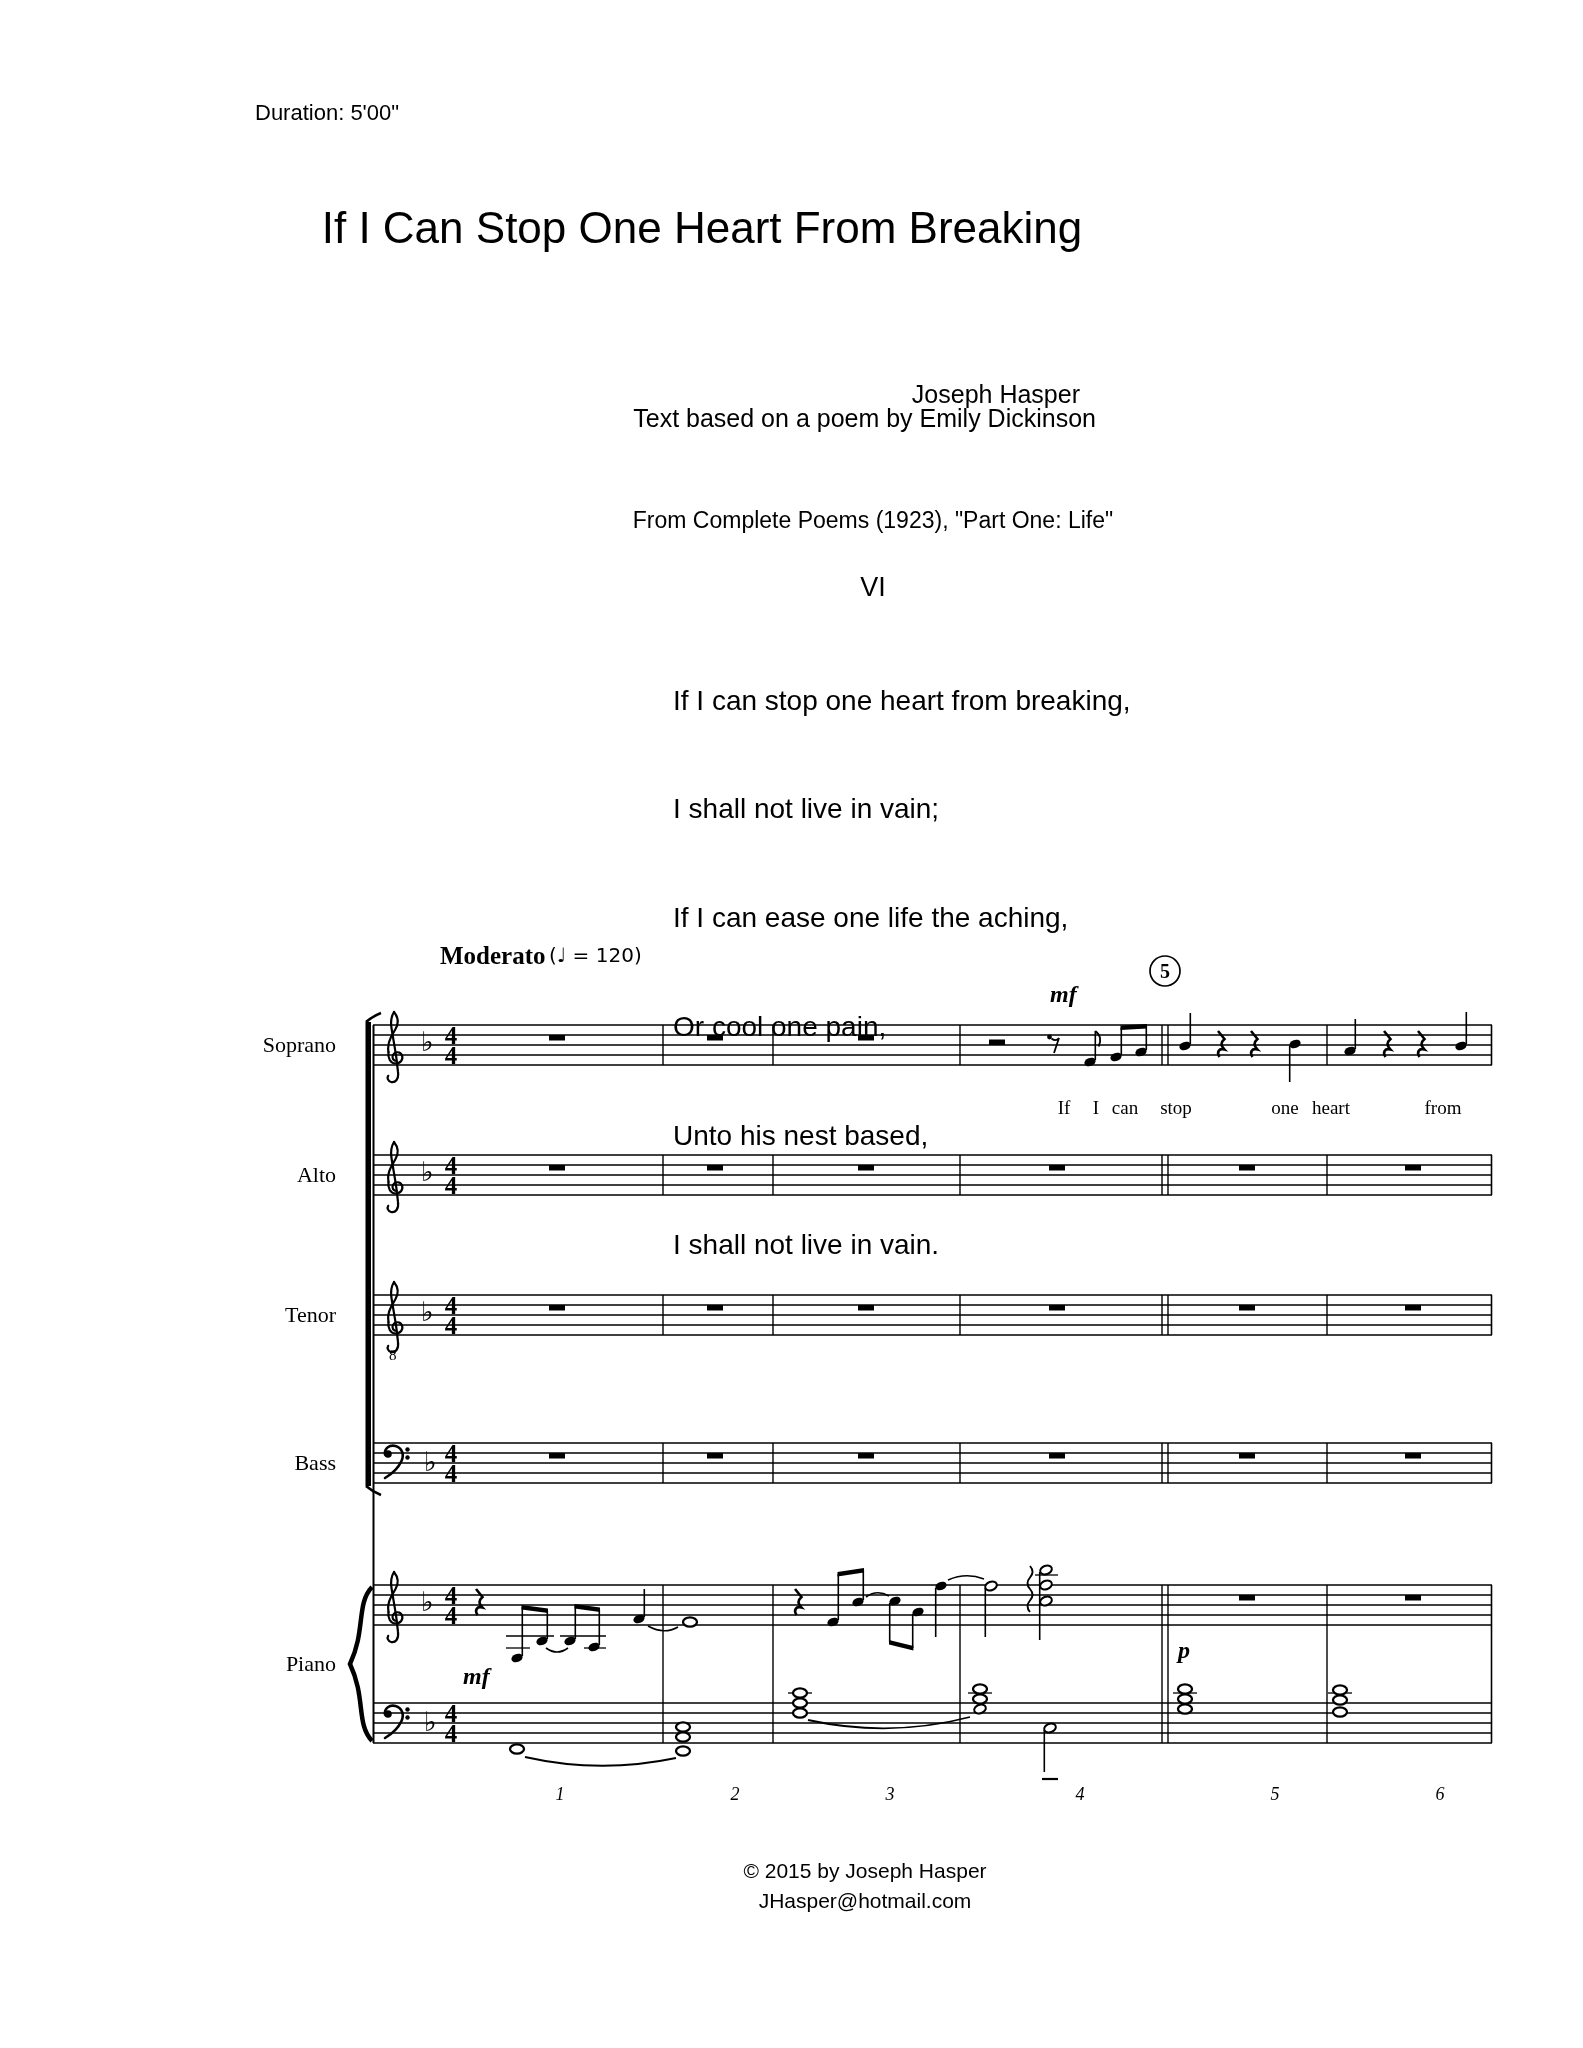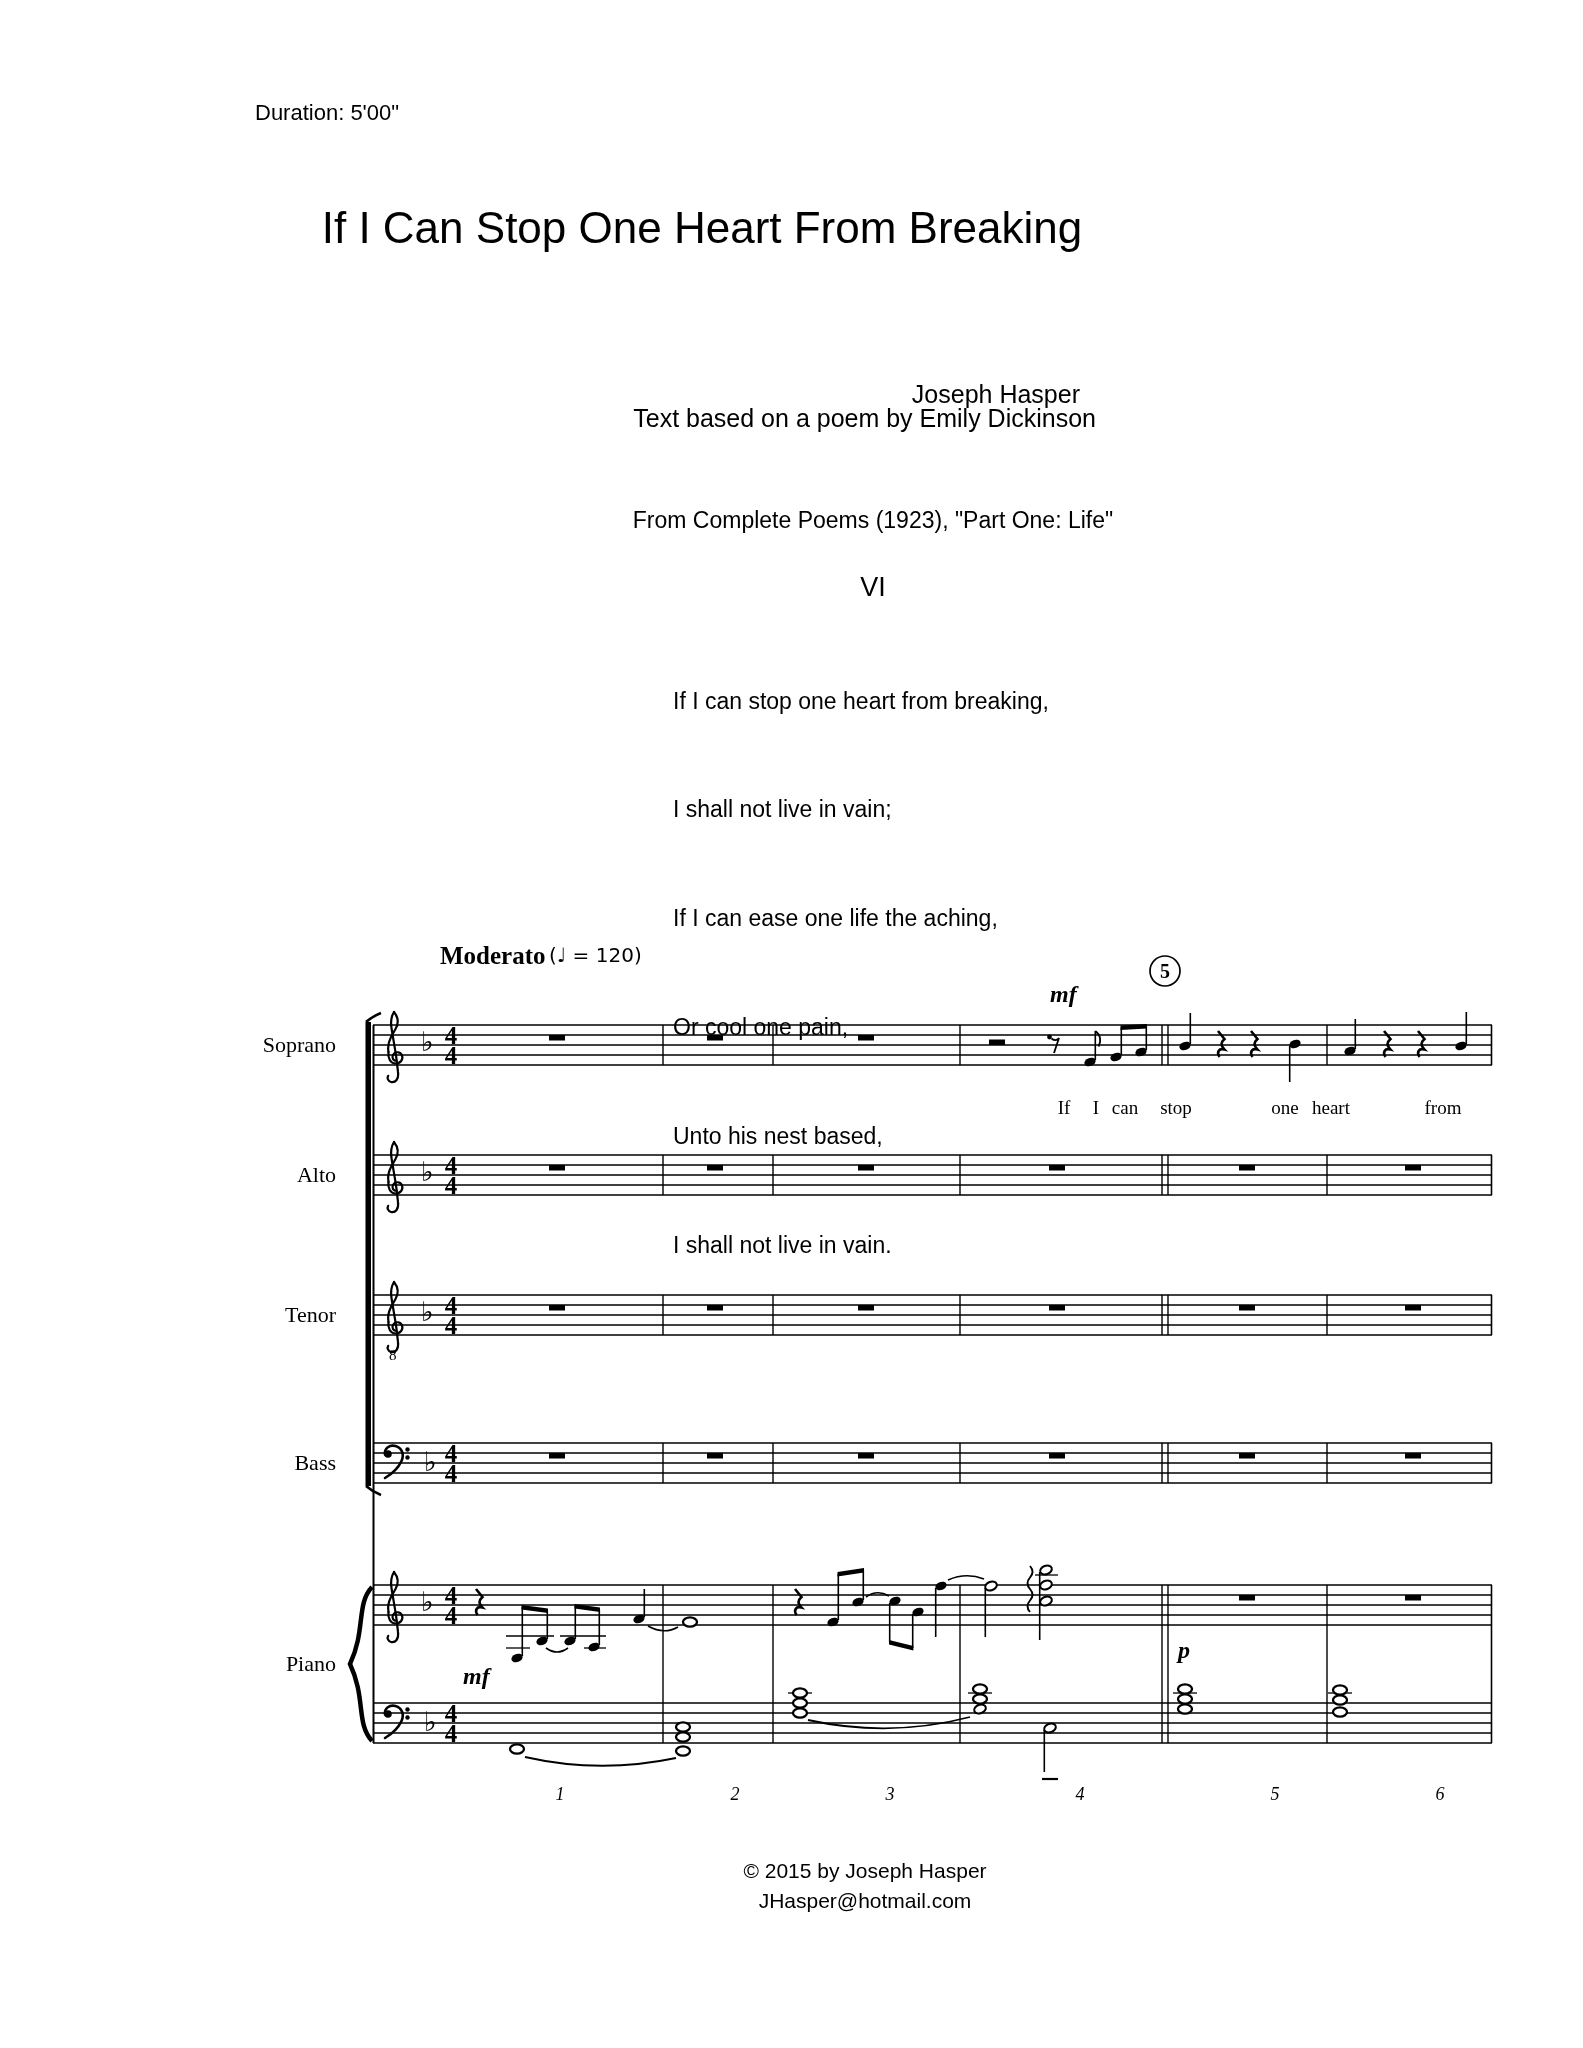--- a/index.html
+++ b/index.html
@@ -11,21 +11,21 @@
   .abs{position:absolute;}
   .duration{left:255px;top:100px;font-size:22px;}
   .title-wrap{left:0;top:203px;width:1350px;text-align:center;margin-left:27px;}
   .title{font-size:44px;letter-spacing:0px;}
   .byline-wrap{left:0;width:1080px;text-align:right;}
   .composer{top:372px;font-size:25px;margin-top:8px;}
   .credit{top:404px;font-size:25px;margin-left:16px;}
   .center-wrap{left:273px;width:1200px;text-align:center;}
   .source{top:507px;font-size:23px;}
   .poem-number{top:572px;font-size:27px;}
-  .poem{left:673px;top:610px;font-size:23px;line-height:36.3px;white-space:pre;}
+  .poem{left:673px;top:610px;font-size:28px;line-height:36.3px;white-space:pre;}
   .footer-wrap{left:265px;width:1200px;text-align:center;font-size:21px;line-height:30px;}
   .footer1{top:1856px;}
   .footer2{top:1886px;}
   svg text{font-family:"Liberation Serif","DejaVu Serif",serif;}
   svg .sans{font-family:"DejaVu Sans",sans-serif;}
   .score-svg{left:0;top:0;}
 </style>
 </head>
 <body>
 

